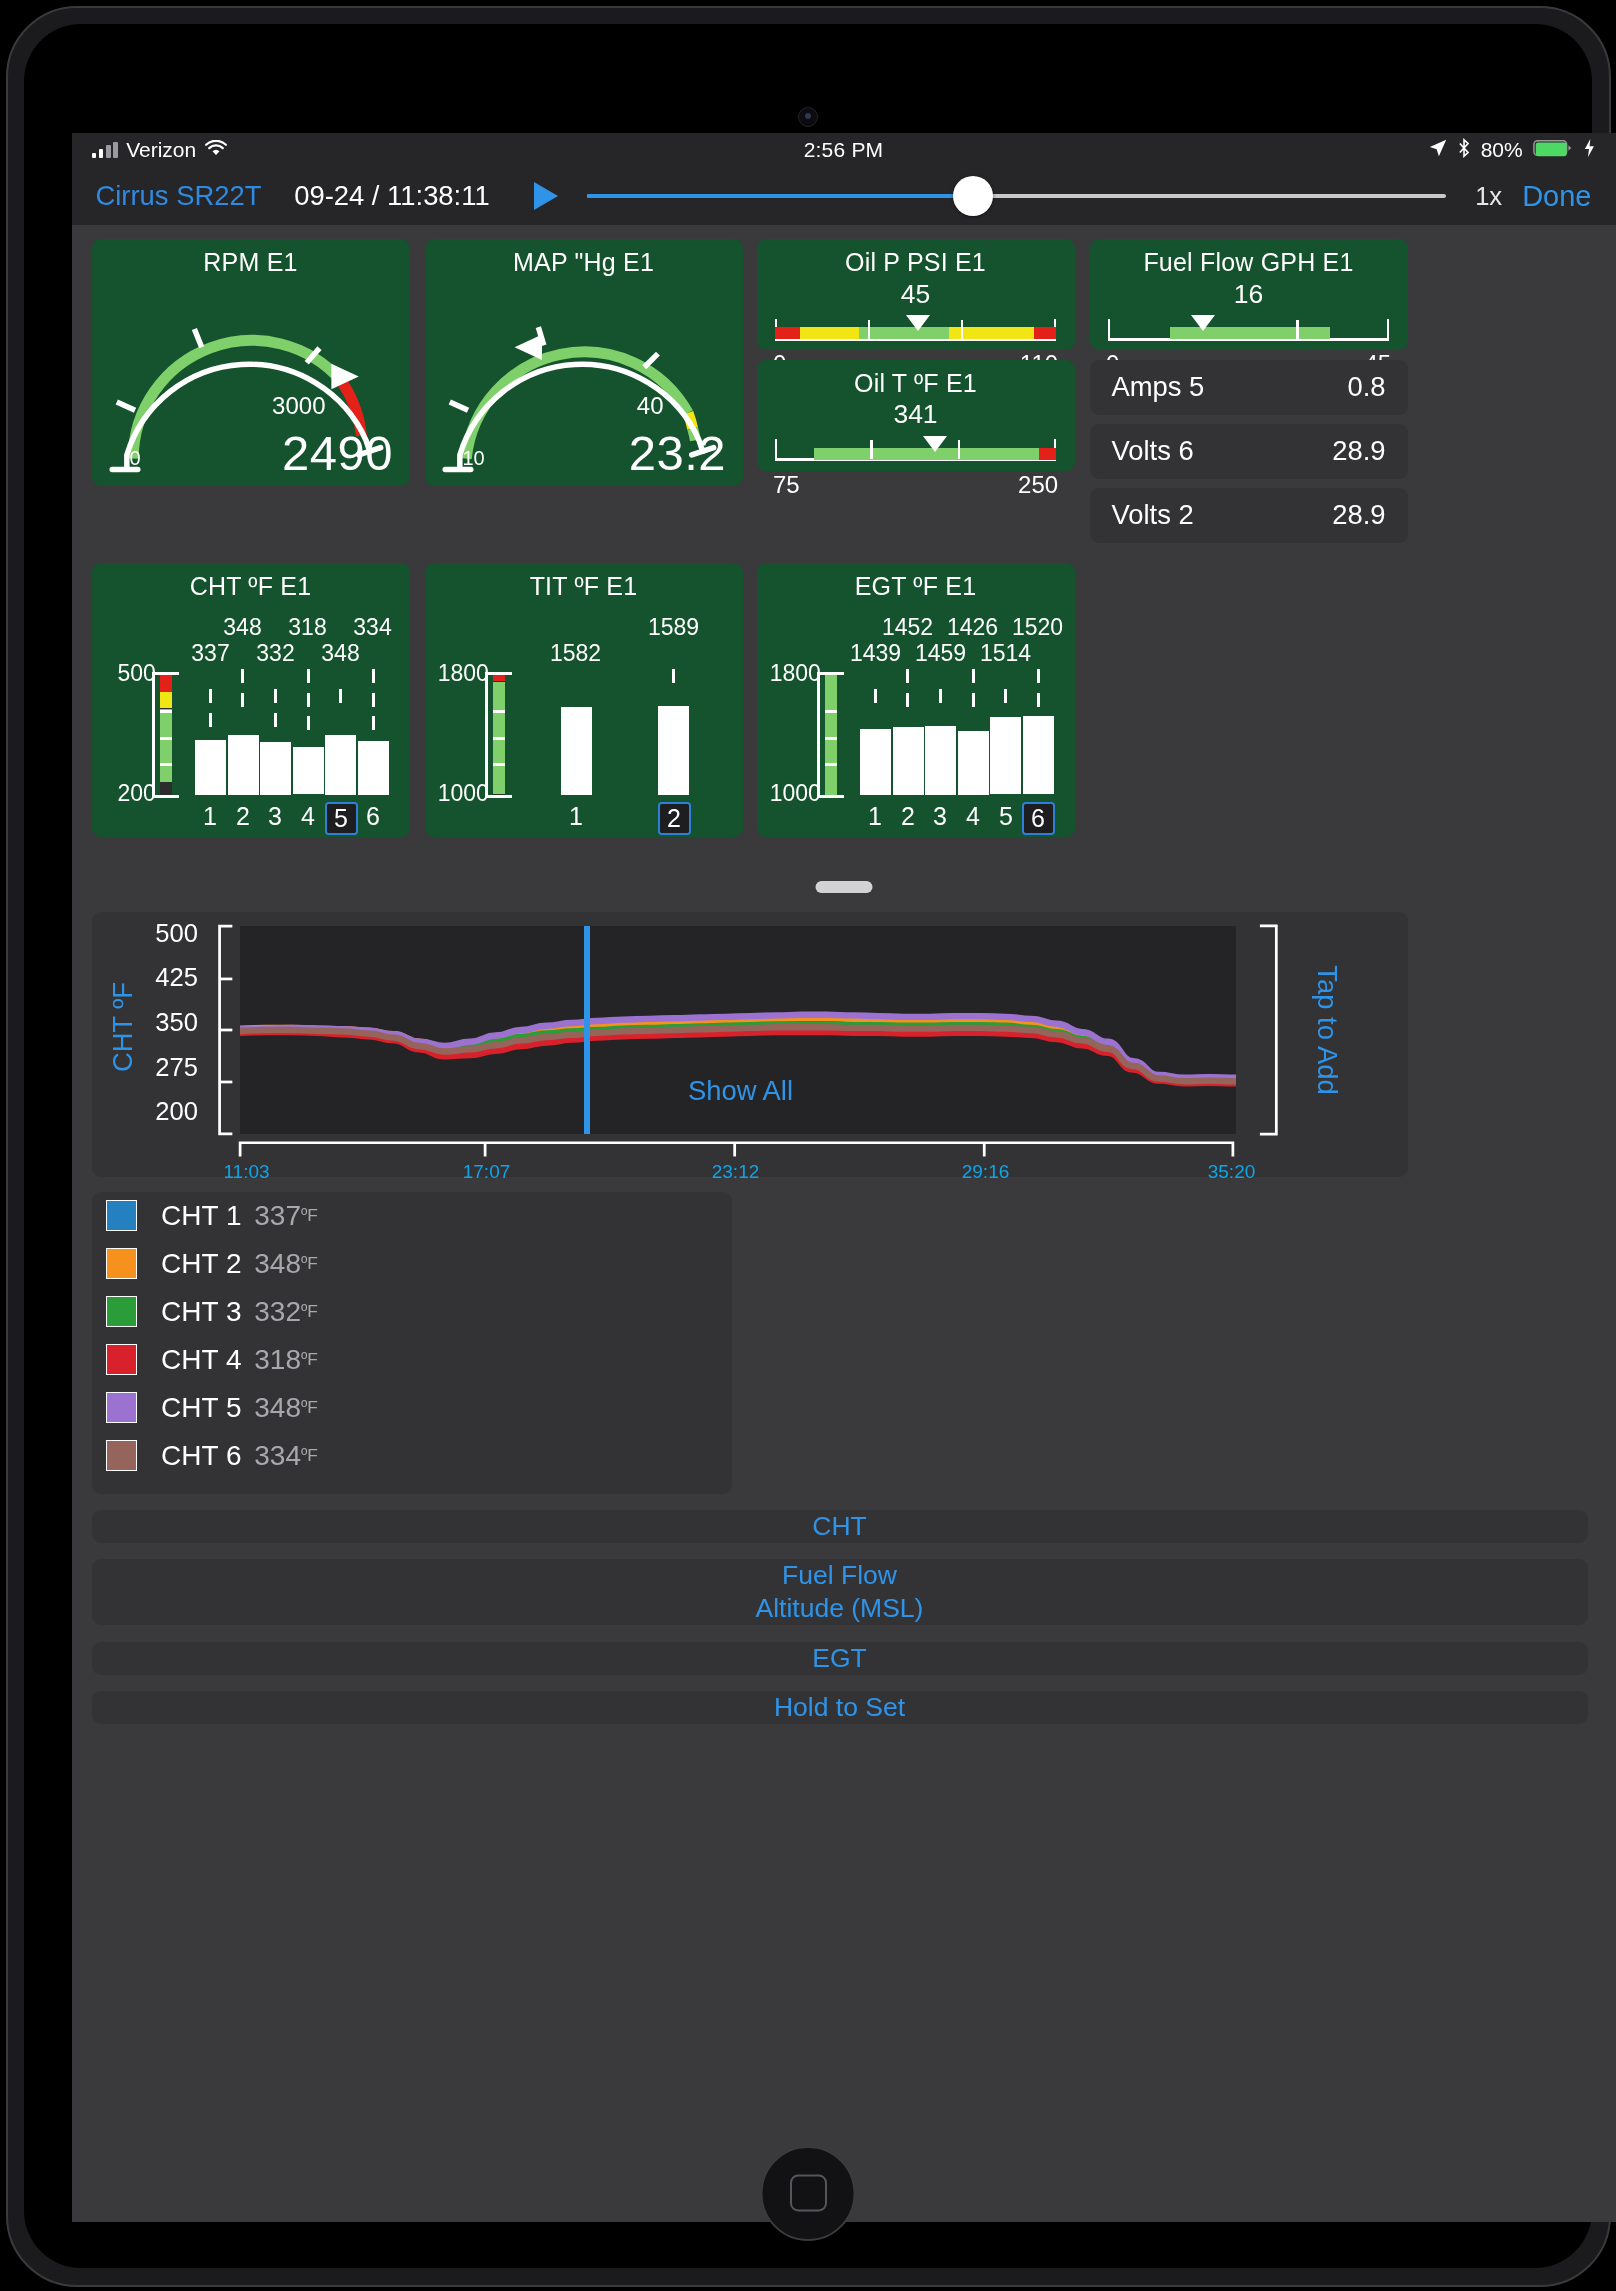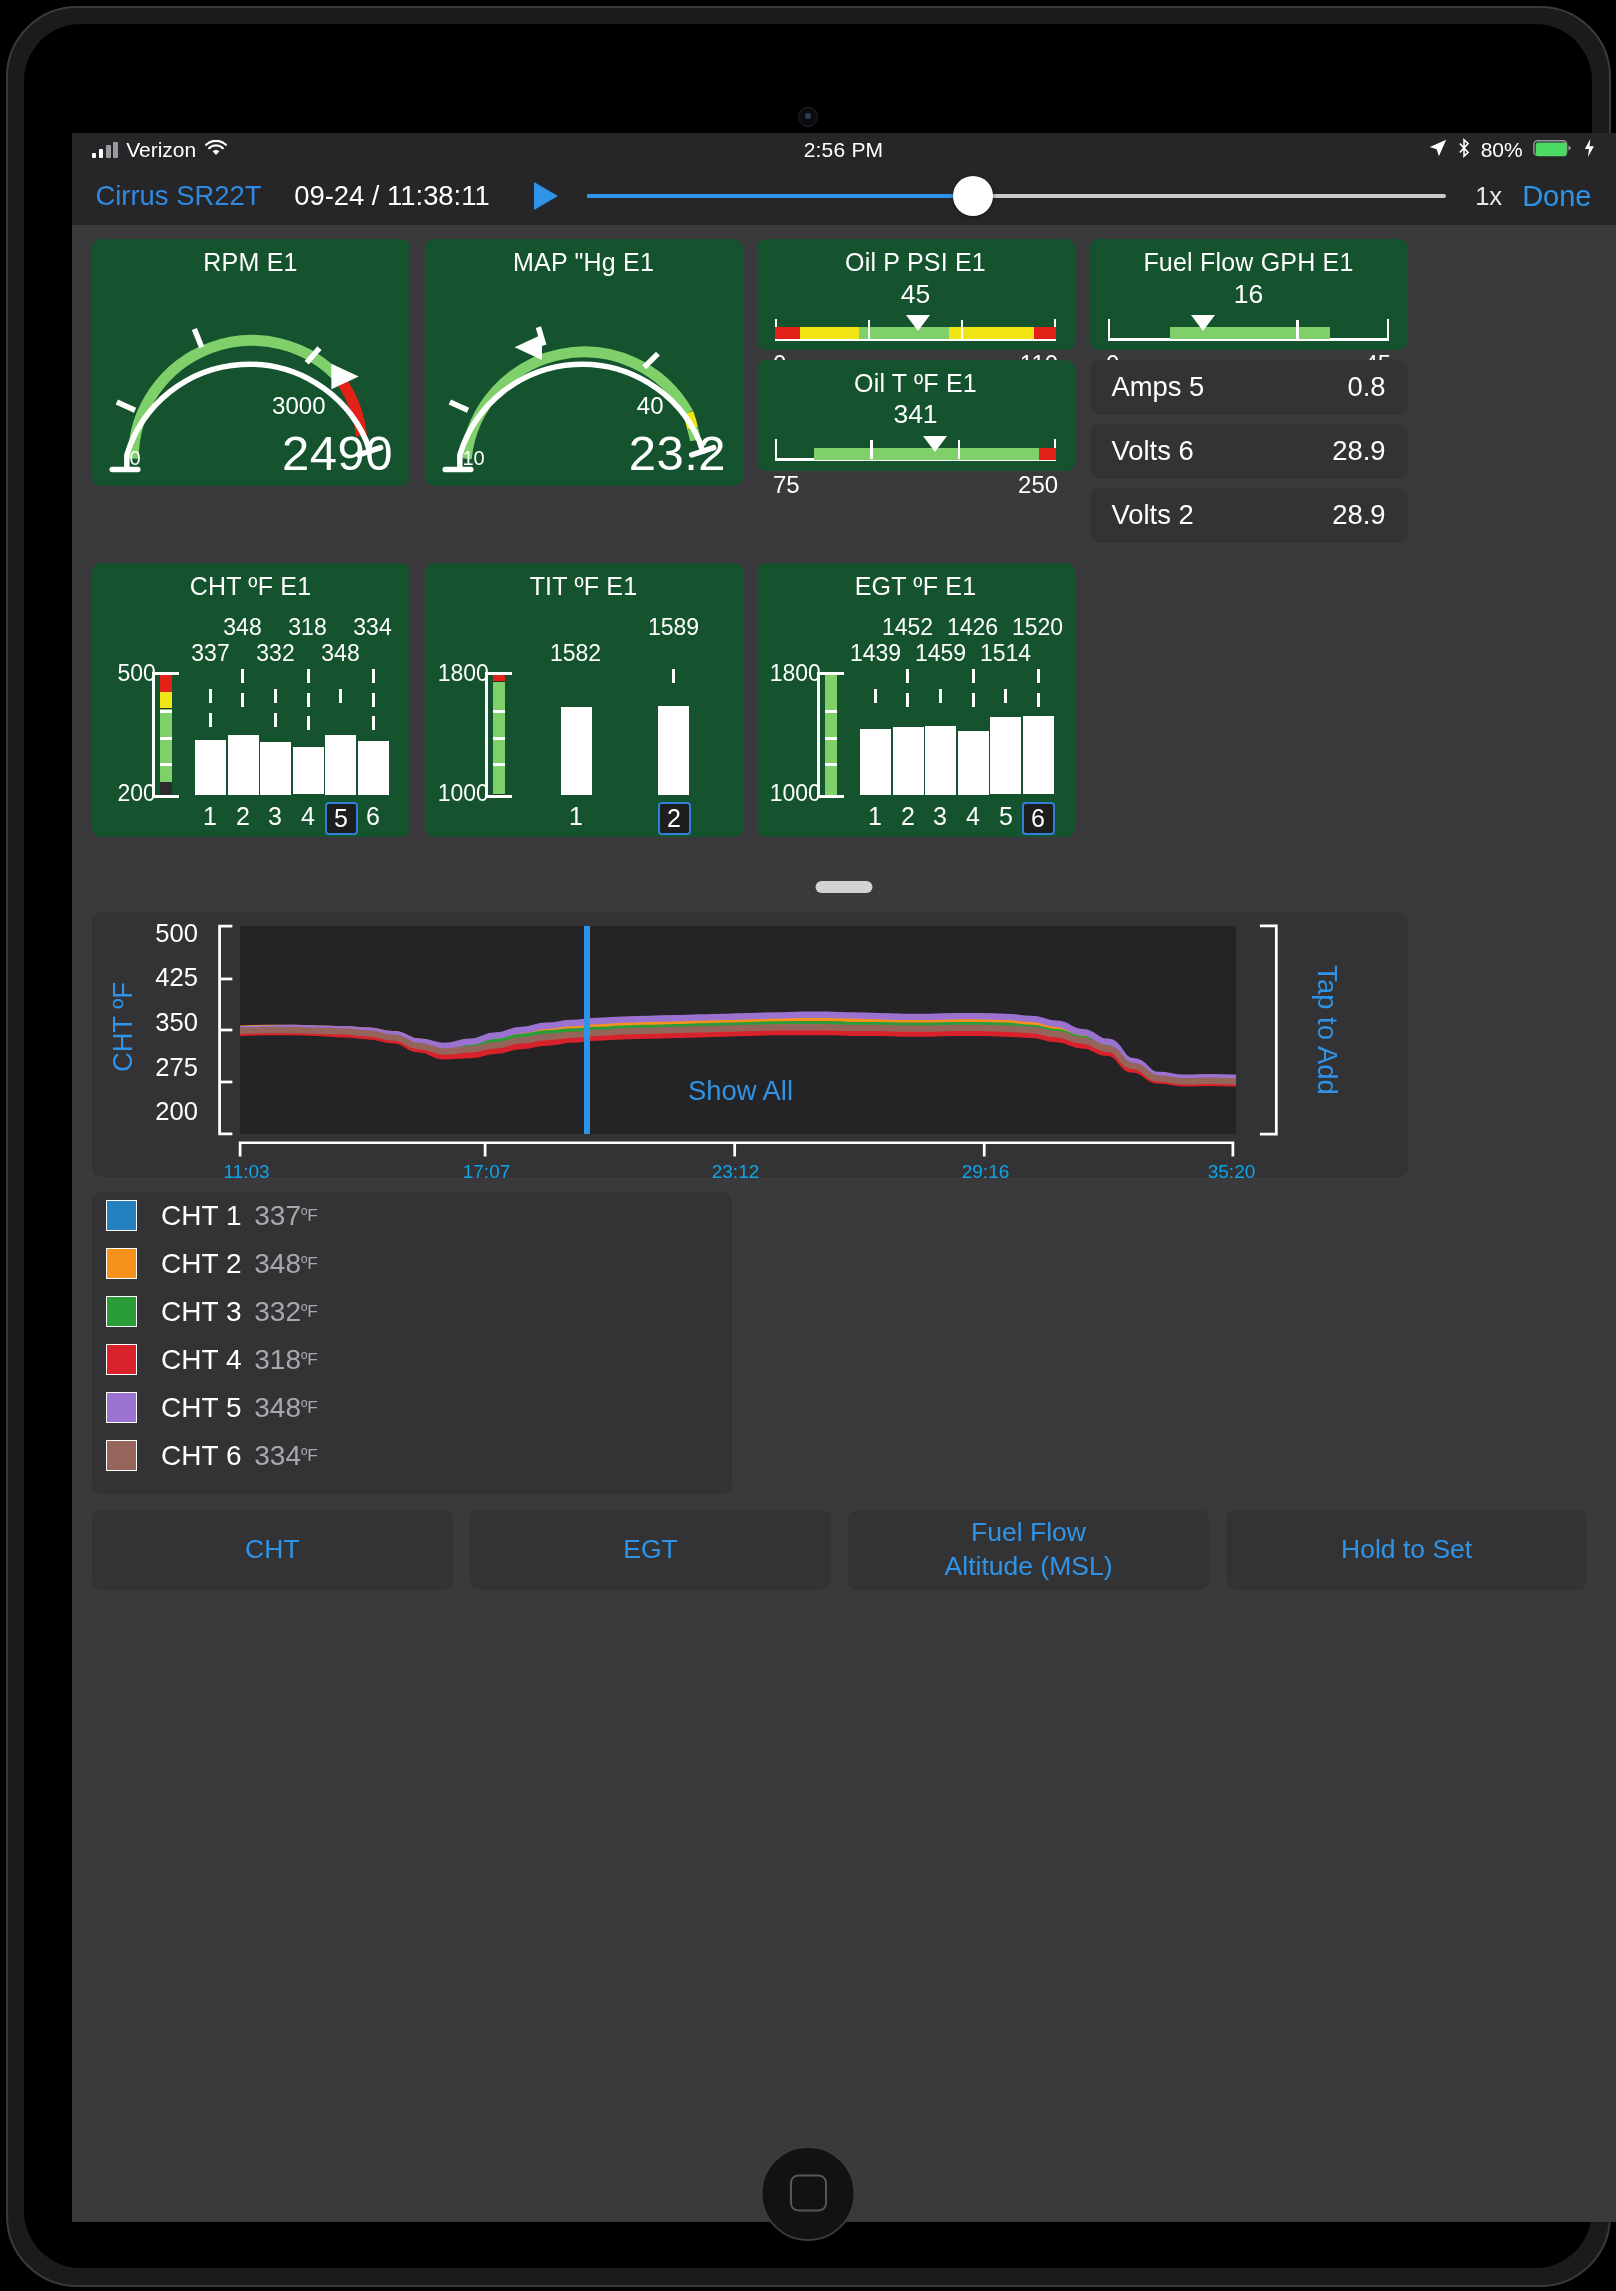--- a/index.html
+++ b/index.html
@@ -178,21 +178,21 @@
 
   
   .legend-panel { position:absolute; background:#333335; border-radius:9.1px; }
   .legend-row { display:flex; align-items:center; height: 48px; padding-left: 14.6px; }
   .legend-swatch { width: 31px; height: 31px; border: 1.8px solid #fff; }
   .legend-name { color:#fff; font-size: 28px; margin-left: 24px; }
   .legend-val { color:#a8a8ac; font-size: 28px; margin-left: 12.8px; }
   .legend-unit { color:#a8a8ac; font-size: 17.4px; }
 
   
-  .btnbar { position:absolute; left:20px; right:28px; display:flex; gap:16.4px; }
+  .btnbar { position:absolute; left:20px; right:28px; display:flex; gap:16.4px;flex-direction:column; }
   .btn {
     flex:1; height: 80px; background:#333335; border-radius:9.1px;
     display:flex; align-items:center; justify-content:center;
     color:#2f94e8; font-size: 26.5px; text-align:center; line-height:1.25;
   }
 </style>
 </head>
 <body>
 
 <div class="device">
@@ -579,27 +579,27 @@
         <div class="legend-row">
           <span class="legend-swatch" id="sw5" style="background: rgb(149, 101, 92);"></span>
           <span class="legend-name">CHT 6</span>
           <span class="legend-val">334</span>
           <span class="legend-unit">ºF</span>
         </div>
       </div>
 
       <div class="btnbar" style="top:1285px;">
         <div class="btn">CHT</div>
-        <div class="btn">EGT</div>
         <div class="btn" id="btn-ff">
             <div>
               <div>Fuel Flow</div>
               <div>Altitude (MSL)</div>
             </div>
           </div>
+        <div class="btn">EGT</div>
         <div class="btn">Hold to Set</div>
       </div>
 
     </div>
   </div>
 
   <div class="home-button">
     <div class="home-square"></div>
   </div>
 </div>

